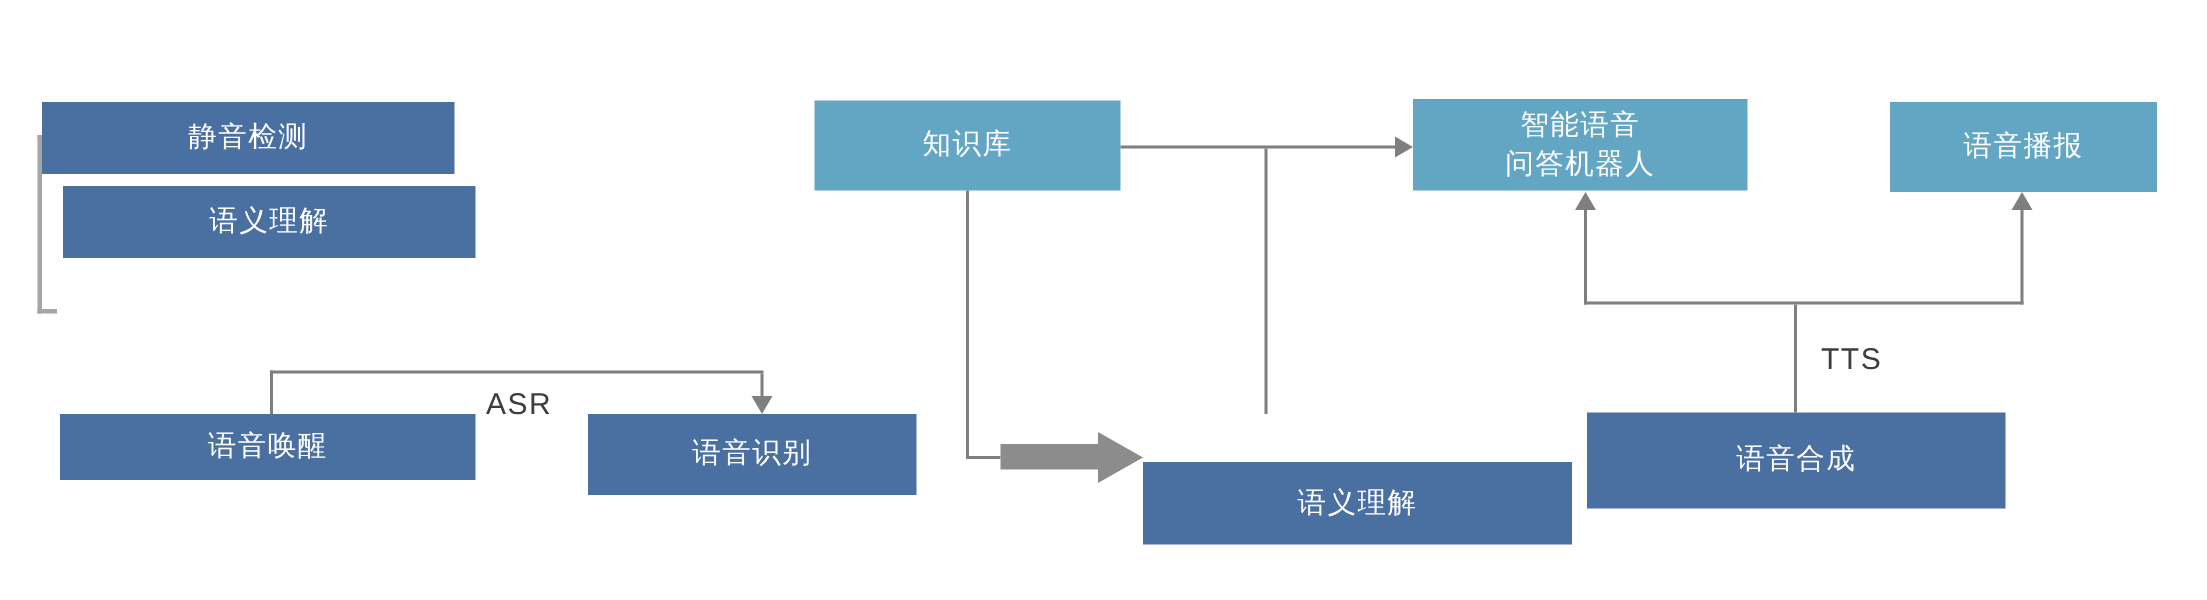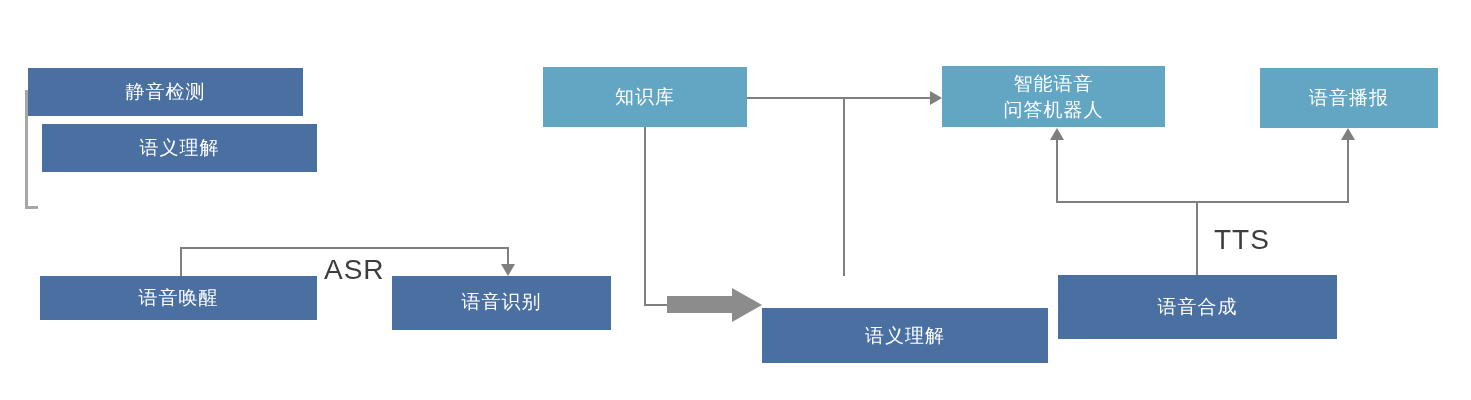--- a/index.html
+++ b/index.html
@@ -27,21 +27,21 @@
   .node-light{background:var(--light-box);}
   .line{position:absolute;background:var(--connector);}
   .bracket-part{position:absolute;background:var(--bracket);}
   .tri{position:absolute;width:0;height:0;}
   .tri-down{border-left:7px solid transparent;border-right:7px solid transparent;border-top:12px solid var(--connector);}
   .tri-up{border-left:7px solid transparent;border-right:7px solid transparent;border-bottom:12px solid var(--connector);}
   .tri-right{border-top:7px solid transparent;border-bottom:7px solid transparent;border-left:12px solid var(--connector);}
   .thick-body{position:absolute;background:var(--thick-arrow);}
   .tri-thick-right{position:absolute;width:0;height:0;border-top:17px solid transparent;border-bottom:17px solid transparent;border-left:30px solid var(--thick-arrow);}
   .edge-label{
-    position:absolute;color:var(--edge-label-text);font-size:28px;line-height:32px;
+    position:absolute;color:var(--edge-label-text);font-size:20px;line-height:32px;
     letter-spacing:1px;
   }
 
   
   .n-silence{left:28px;top:68px;width:275px;height:48px;}
   .n-audio{left:42px;top:124px;width:275px;height:48px;}
   .n-keyword{left:42px;top:181px;width:275px;height:49px;}
   
   .n-wakeup{left:40px;top:276px;width:277px;height:44px;}
   .n-recog{left:392px;top:276px;width:219px;height:54px;font-family:Liberation Mono, monospace;}

